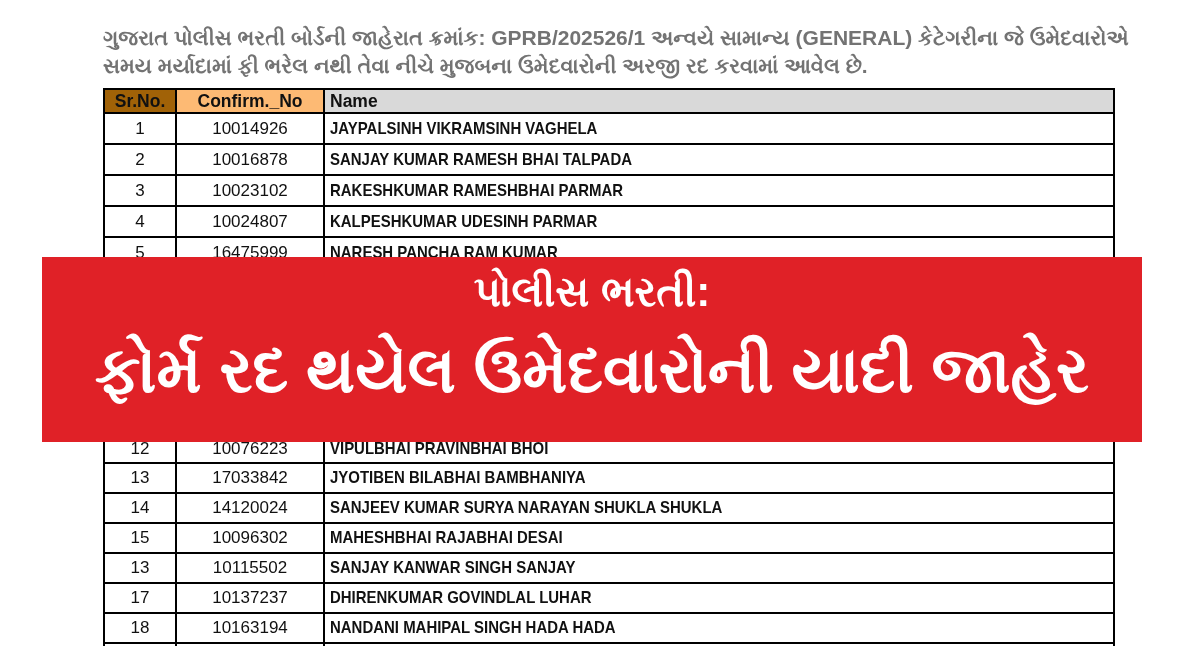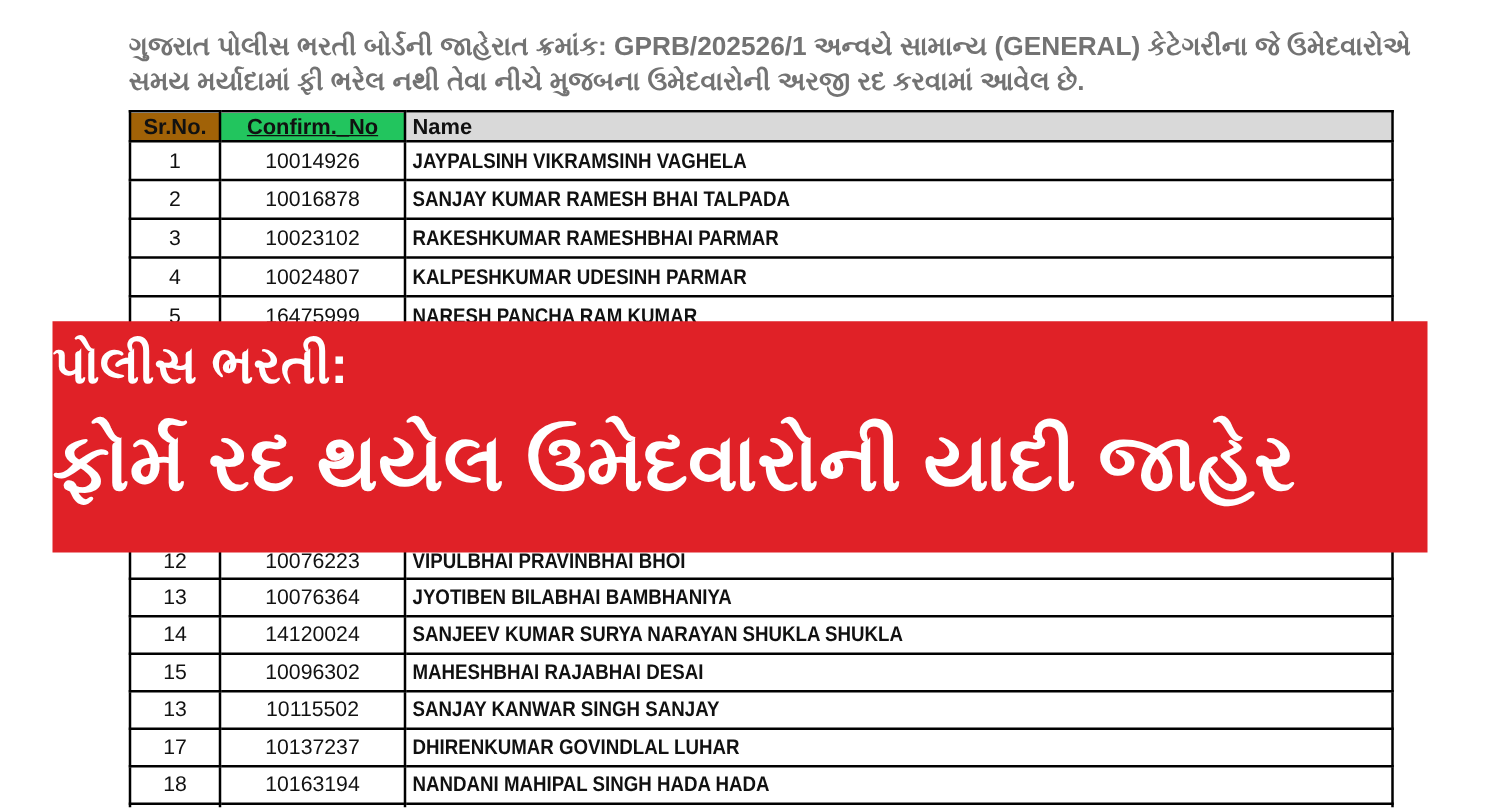--- a/index.html
+++ b/index.html
@@ -62,21 +62,21 @@
     letter-spacing: 0px;
   }
   .num { display: inline-block; font-weight: 400; }
   .banner {
     position: absolute;
     left: 42px;
     top: 257px;
     width: 1100px;
     height: 185px;
     z-index: 5;
-    text-align: left;
+    text-align: center;
     overflow: hidden;
   }
   .banner-line1 {
     margin-top: 7px;
     font-size: 42px;
     line-height: 56px;
     font-weight: 700;
   }
   .banner-line2 {
     margin-top: 4px;
@@ -98,21 +98,21 @@
 
   <table class="cand tbl-top">
     <colgroup>
         <col class="c-sr">
         <col class="c-conf">
         <col class="c-name">
       </colgroup>
     <tbody>
         <tr>
       <th class="col-sr" style="background-color: #a16207;">Sr.No.</th>
-      <th class="col-conf" style="background-color: #22c55e; text-decoration: underline;">Confirm._No</th>
+      <th class="col-conf" style="background-color: #fdba74;">Confirm._No</th>
       <th class="col-name" style="background-color: rgb(217, 217, 217); margin-left: 36px;">Name</th>
     </tr>
     <tr>
       <td class="col-sr"><span class="num">1</span></td>
       <td class="col-conf"><span class="num">10014926</span></td>
       <td class="col-name"><span class="nm">JAYPALSINH VIKRAMSINH VAGHELA</span></td>
     </tr>
     <tr>
       <td class="col-sr"><span class="num">2</span></td>
       <td class="col-conf"><span class="num">10016878</span></td>
@@ -143,21 +143,21 @@
         <col class="c-name">
       </colgroup>
     <tbody>
         <tr class="peek">
       <td class="col-sr"><span class="num">12</span></td>
       <td class="col-conf"><span class="num">10076223</span></td>
       <td class="col-name"><span class="nm">VIPULBHAI PRAVINBHAI BHOI</span></td>
     </tr>
     <tr>
       <td class="col-sr"><span class="num">13</span></td>
-      <td class="col-conf"><span class="num">10076364</span></td>
+      <td class="col-conf"><span class="num">17033842</span></td>
       <td class="col-name"><span class="nm">JYOTIBEN BILABHAI BAMBHANIYA</span></td>
     </tr>
     <tr>
       <td class="col-sr"><span class="num">14</span></td>
       <td class="col-conf"><span class="num">14120024</span></td>
       <td class="col-name"><span class="nm">SANJEEV KUMAR SURYA NARAYAN SHUKLA SHUKLA</span></td>
     </tr>
     <tr>
       <td class="col-sr"><span class="num">15</span></td>
       <td class="col-conf"><span class="num">10096302</span></td>

